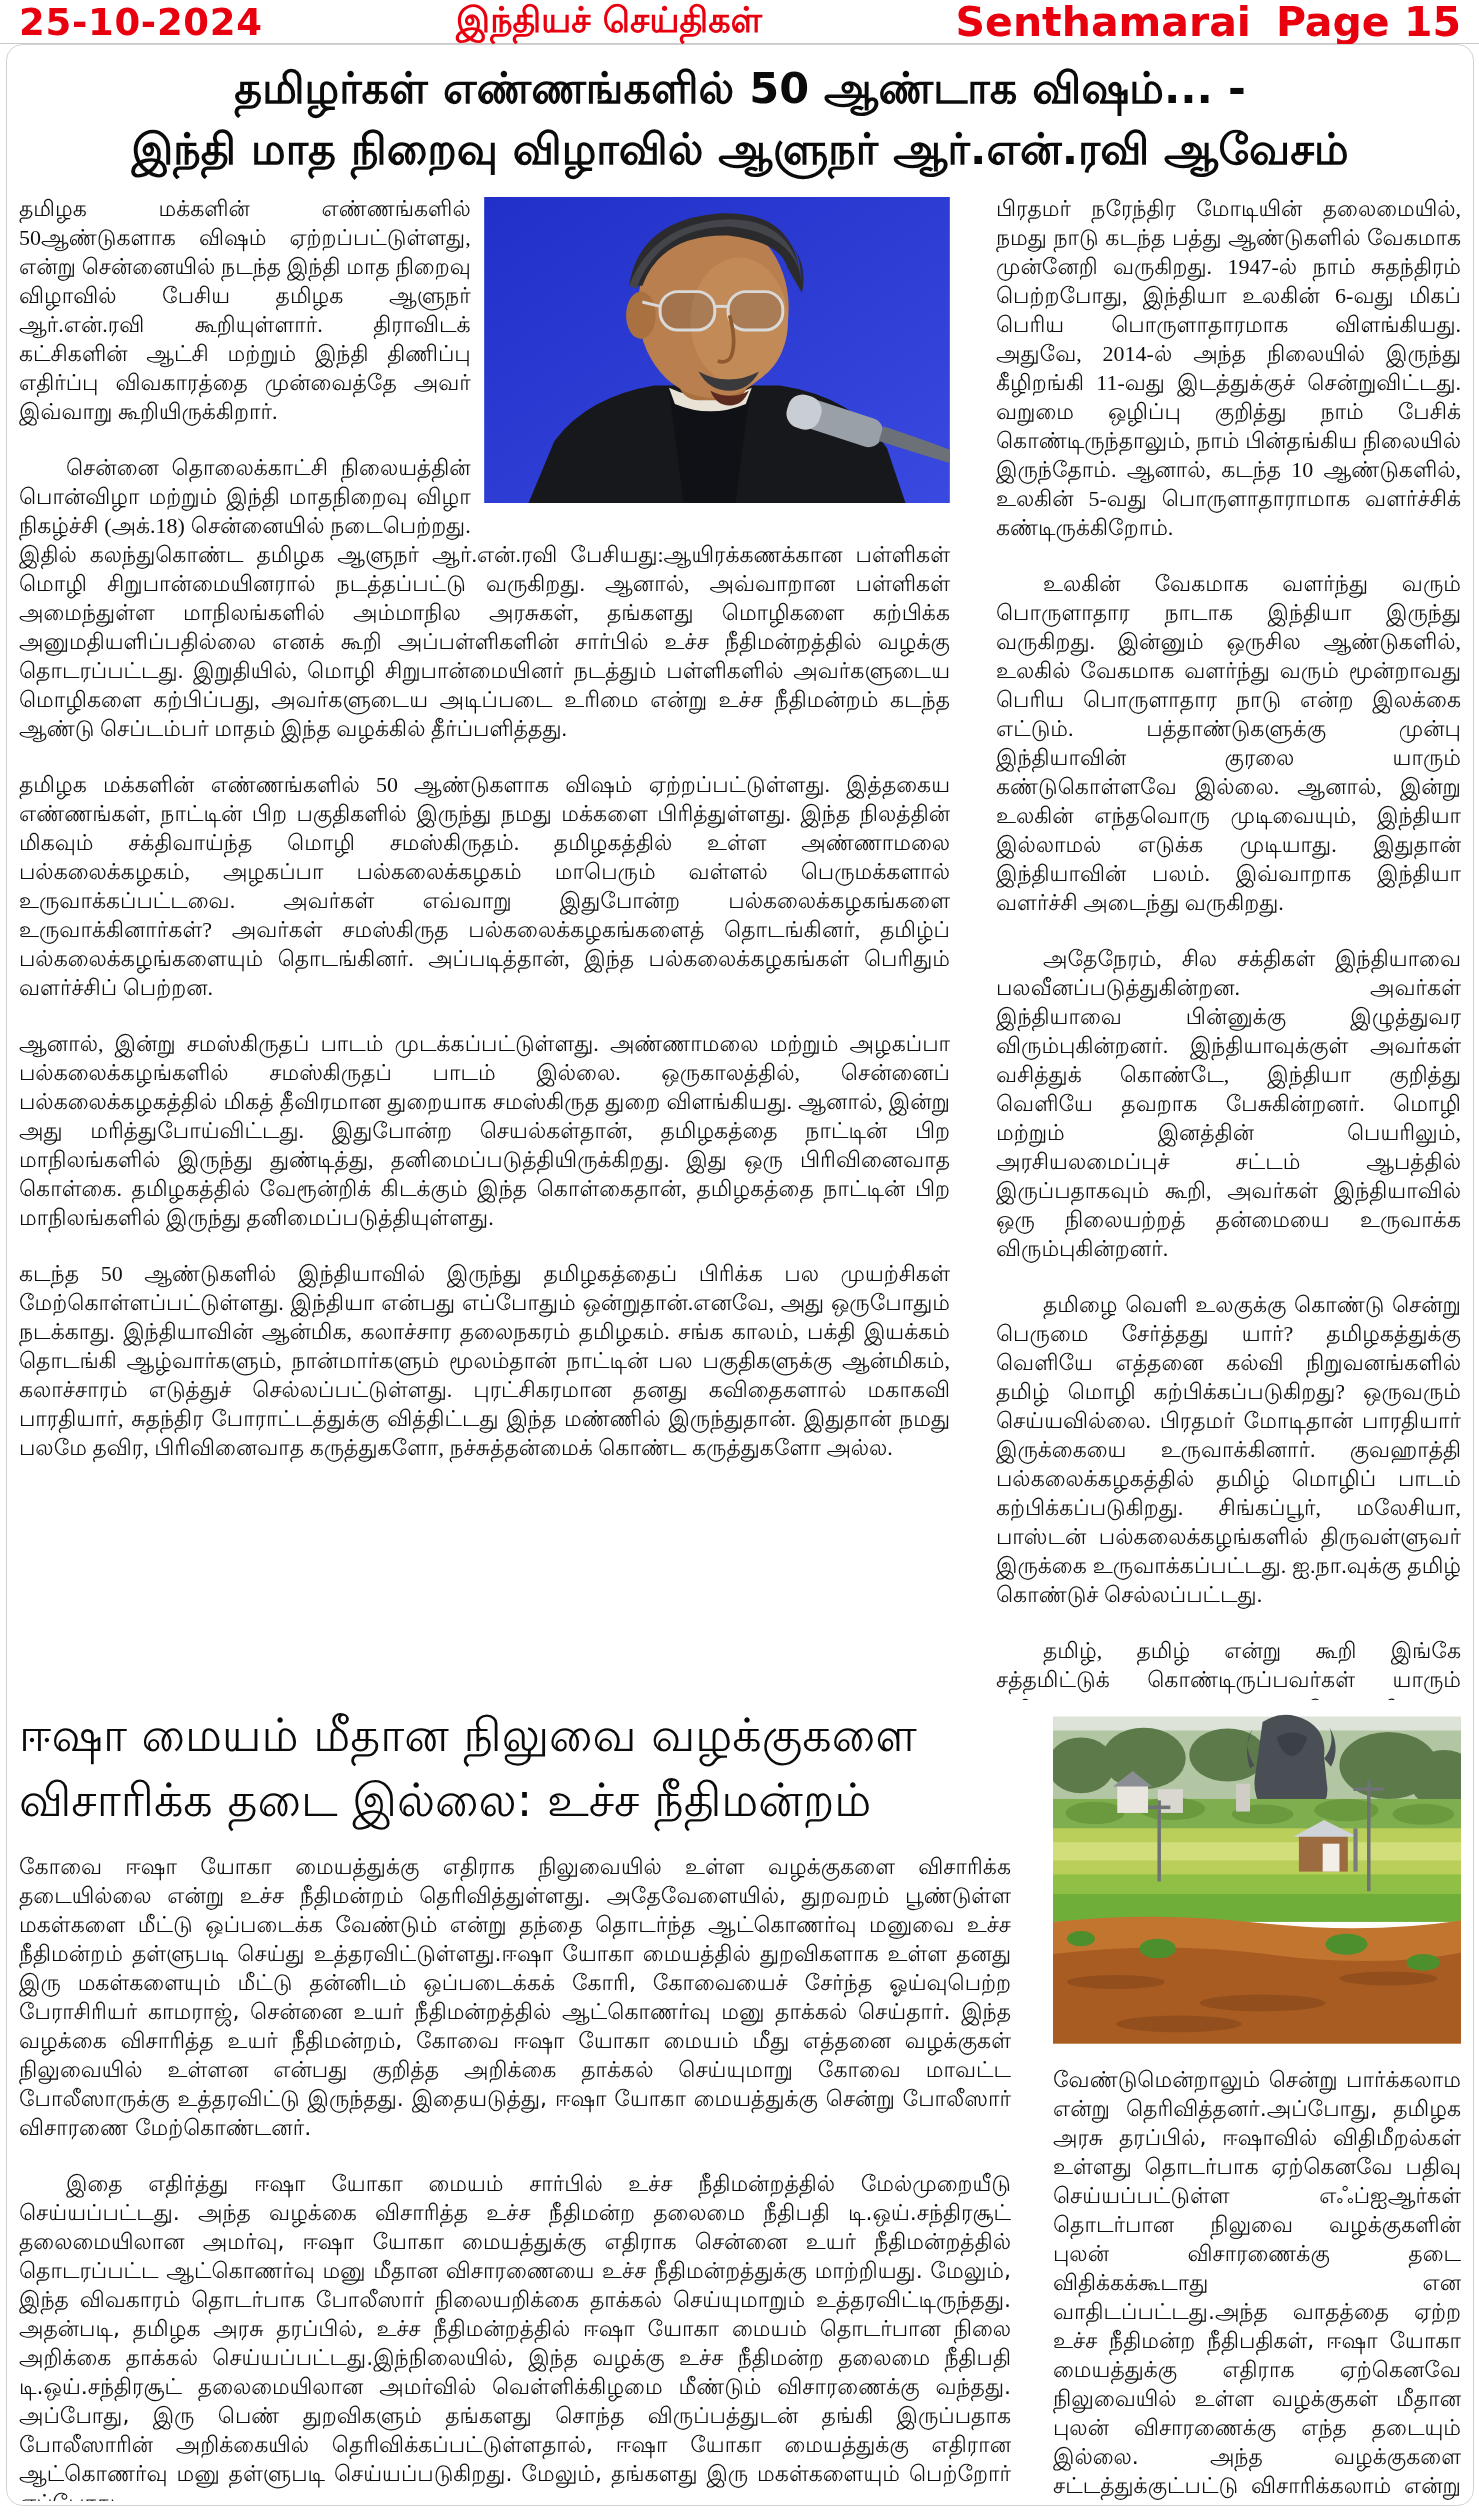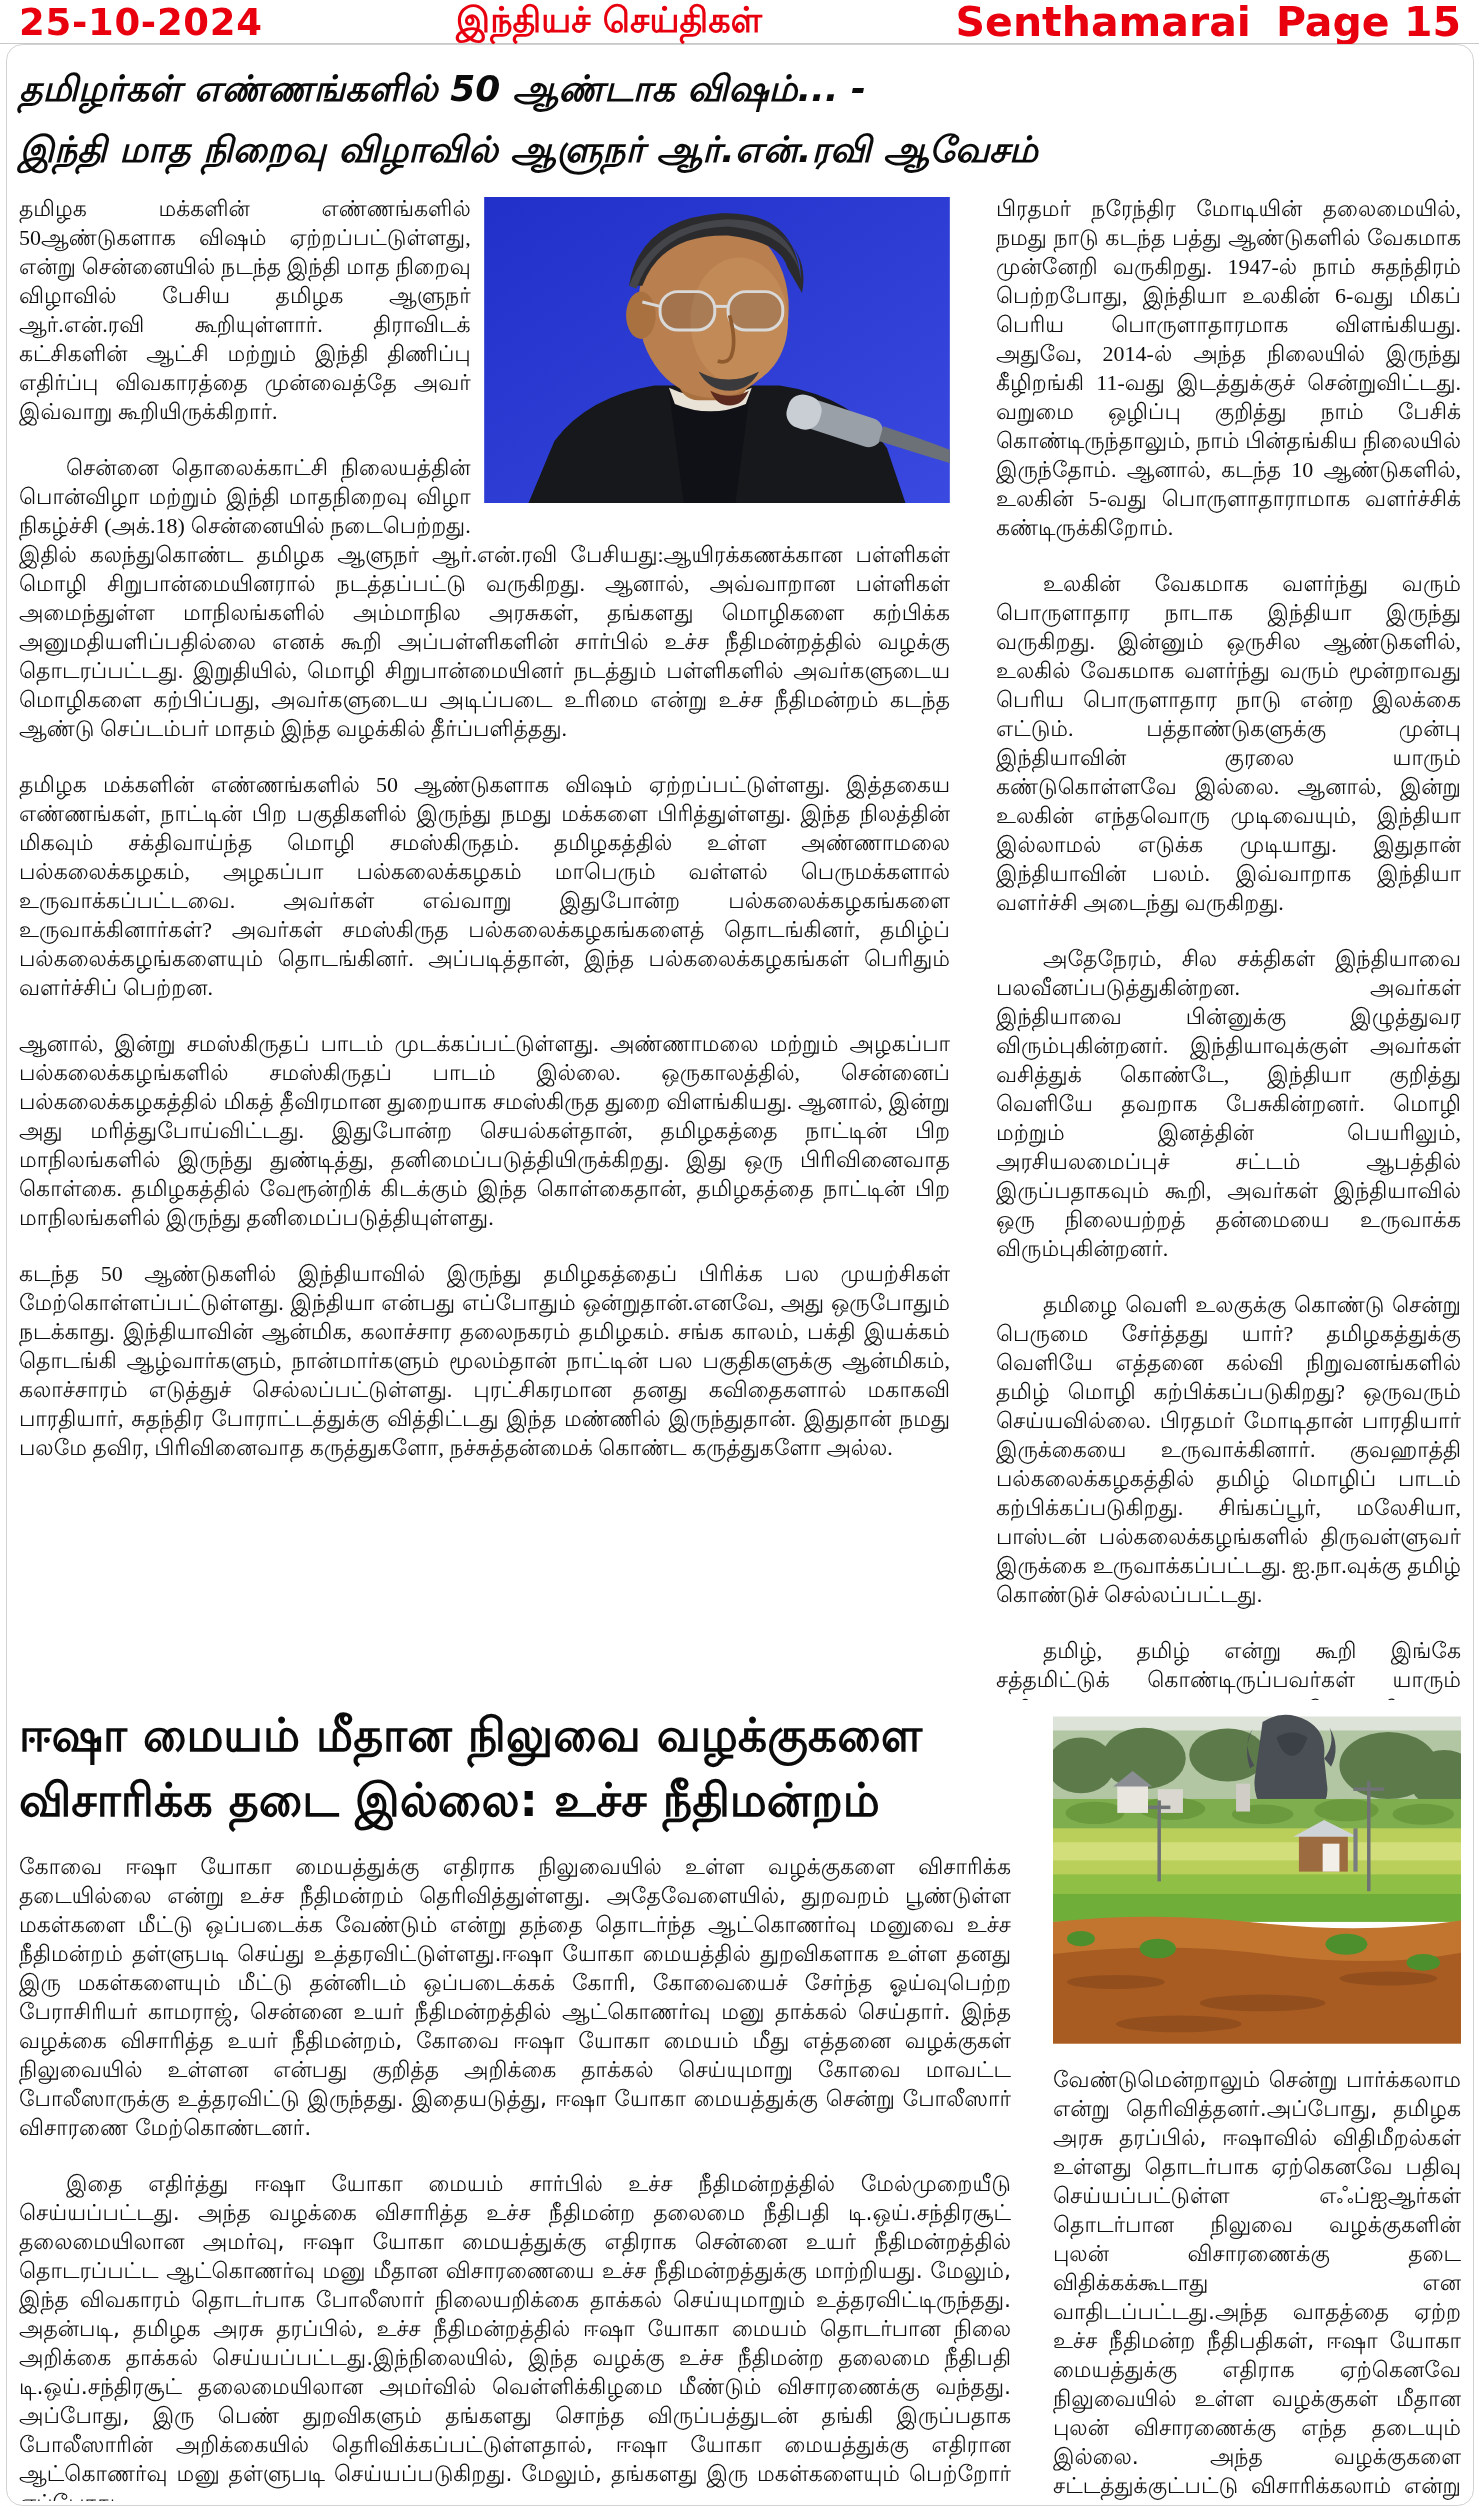--- a/index.html
+++ b/index.html
@@ -23,42 +23,42 @@
     display:flex;align-items:center;justify-content:space-between;
     padding:1.5px 19px 0 19px;
     border-bottom:1.5px solid #c9c9c9;
   }
   .hdr-date{font-size:37px;font-weight:700;color:#e8000f;letter-spacing:0.7px;}
   .hdr-section{font-size:35px;font-weight:600;color:#e8000f;}
   .hdr-right{font-size:41px;font-weight:700;color:#e8000f;display:flex;gap:25px;}
   
   .content{position:relative;padding:10.4px 19px 0 19px;}
   .a1-headline{
-    text-align:left;font-size:36px;font-weight:600;line-height:61px;
-    margin:4.4px 0 13.3px 0;color:#0b0b0b;font-style:italic;
+    text-align:center;font-size:43px;font-weight:600;line-height:61px;
+    margin:4.4px 0 13.3px 0;color:#0b0b0b;
   }
   .a1-body{display:flex;gap:46px;height:1506px;overflow:hidden;font-family:Liberation Serif, serif;}
   .a1-main{width:931px;flex:0 0 auto;}
   .a1-right{flex:1 1 auto;min-width:0;}
   p.body{
     font-size:22px;line-height:29px;text-align:justify;
     margin:0 0 27px 0;
   }
   p.body.indent{text-indent:47px;}
   .photo1{
     float:right;width:466px;height:306px;
     margin:3px 0 10.4px 13.3px;
     display:block;
   }
   
   .article2{display:flex;gap:22px;height:798px;overflow:hidden;margin-top:3px;}
   .a2-main{width:992px;flex:0 0 auto;}
   .a2-side{flex:1 1 auto;min-width:0;margin-left:20px;}
   .a2-headline{
-    font-size:46px;font-weight:700;line-height:65px;
+    font-size:46px;font-weight:400;line-height:65px;
     margin:0 0 19px 0;color:#0b0b0b;
   }
   .photo2{width:100%;height:346px;display:block;margin:4.4px 0 12px 0;}
 </style>
 </head>
 <body>
 
 <div class="page">
   <div class="frame"></div>
 

